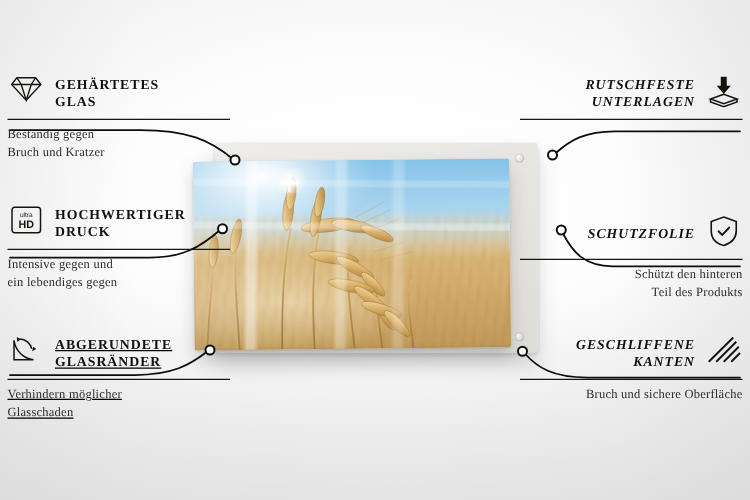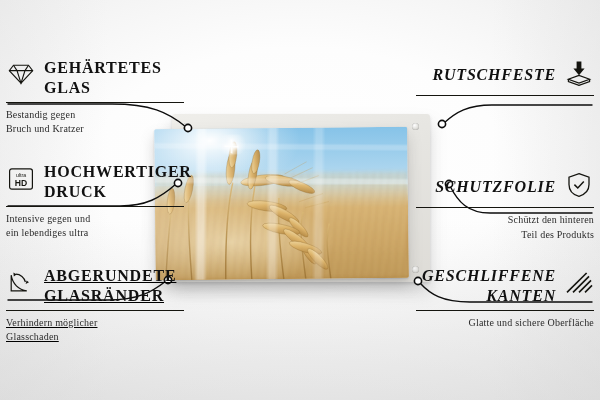--- a/index.html
+++ b/index.html
@@ -146,21 +146,21 @@
 
   .feat-icon {
     flex: 0 0 auto;
     width: 30px; height: 30px;
     display: flex;
     justify-content: center;
     color: #14140f;
   }
   .feat-title {
     font-family: "Liberation Serif", serif;
-    font-size: 16px;
+    font-size: 11px;
     font-weight: 700;
     letter-spacing: 0.8px;
     line-height: 1.28;
     color: #111111;
     text-transform: uppercase;
   }
   .feat-rule {
     margin-top: 3px;
     height: 1px;
     background: #15150f;
@@ -345,21 +345,21 @@
         </svg>
       </span>
       <div class="feat-title">
         <div>HOCHWERTIGER</div>
         <div>DRUCK</div>
       </div>
     </div>
     <div class="feat-rule"></div>
     <div class="feat-sub">
       <div>Intensive gegen und</div>
-      <div>ein lebendiges ultra</div>
+      <div>ein lebendiges gegen</div>
     </div>
   </div>
 
   <div class="feature left" id="feat-2">
     <div class="feat-head">
       <span class="feat-icon">
         <svg width="26" height="24" viewBox="0 0 26 24" fill="none" stroke="currentColor" stroke-width="1.2">
           <path d="M3.2 4.2v15.6h15.6C10.6 19 4.4 12.6 3.2 4.2z"></path>
           <path d="M7.8 3.2c4.6 0 8.6 3.4 9.6 7.8"></path>
           <path d="M5.4 1.6 8.6 3.4 5.8 5.6z" fill="currentColor" stroke="none"></path>
@@ -382,20 +382,21 @@
     <div class="feat-head">
       <span class="feat-icon">
         <svg width="28" height="26" viewBox="0 0 28 26" fill="none" stroke="currentColor" stroke-width="1.2">
           <path d="M11.6 1.4h4.8v7.2h3.2L14 15.2 8.4 8.6h3.2z" fill="currentColor" stroke="none"></path>
           <path d="M14 15.4 3.4 19.2 14 23l10.6-3.8z"></path>
           <path d="M3.4 19.2v2.4L14 25.4l10.6-3.8v-2.4"></path>
         </svg>
       </span>
       <div class="feat-title">
         <div>RUTSCHFESTE</div>
+        <div>UNTERLAGEN</div>
       </div>
     </div>
     <div class="feat-rule"></div>
   </div>
 
   <div class="feature right" id="feat-4">
     <div class="feat-head">
       <span class="feat-icon">
         <svg width="26" height="26" viewBox="0 0 26 26" fill="none" stroke="currentColor" stroke-width="1.3">
           <path d="M13 1.6 23 5.2v7.4c0 6-4.2 10-10 11.8C6 22.6 3 18.6 3 12.6V5.2z"></path>
@@ -423,17 +424,17 @@
           <path d="M20 21.4 27 14.4"></path>
         </svg>
       </span>
       <div class="feat-title">
         <div>GESCHLIFFENE</div>
         <div>KANTEN</div>
       </div>
     </div>
     <div class="feat-rule"></div>
     <div class="feat-sub">
-      <div>Glatte und sichere Oberfläche</div>
+      <div>Bruch und sichere Oberfläche</div>
     </div>
   </div>
 
 </div>
 
 </body></html>

